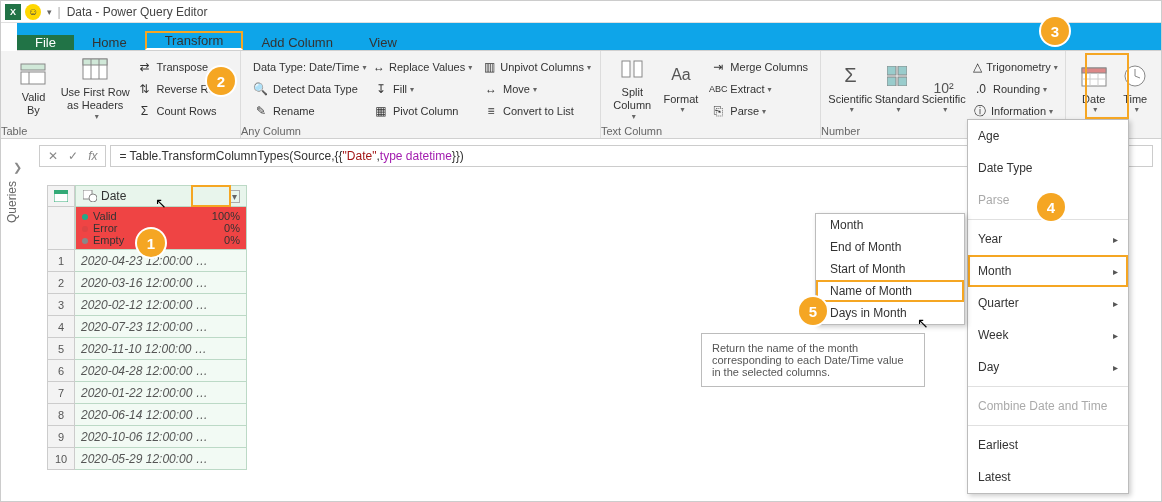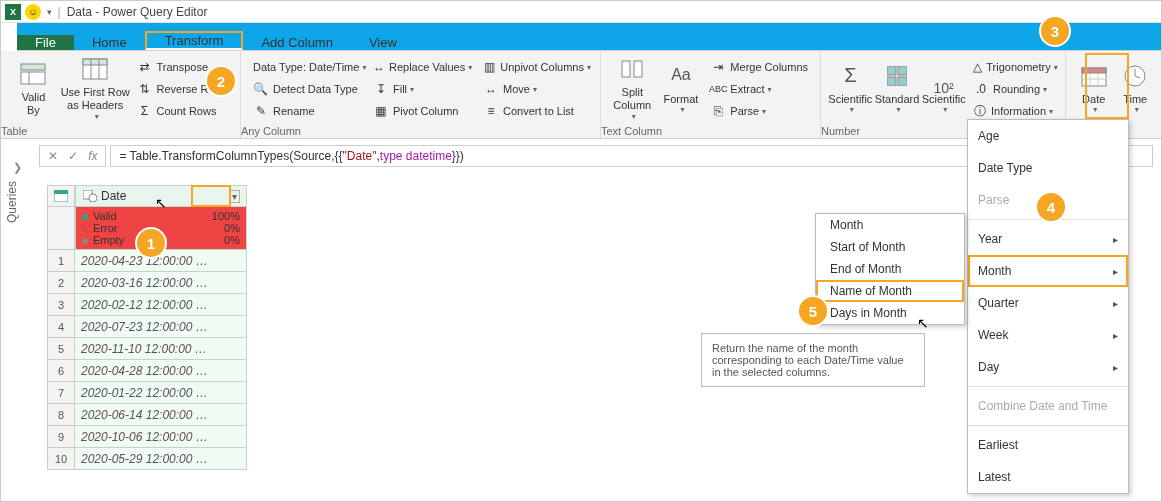--- a/index.html
+++ b/index.html
@@ -454,24 +454,24 @@
   <div class="mi-row">
       <span>Latest</span>
     </div>
 </div>
 
 <div class="month-menu">
   <div class="mi-row">
       <span>Month</span>
     </div>
   <div class="mi-row">
+      <span>End of Month</span>
+    </div>
+  <div class="mi-row">
       <span>Start of Month</span>
-    </div>
-  <div class="mi-row">
-      <span>End of Month</span>
     </div>
   <div class="mi-row hl-row">
       <span>Name of Month</span>
     </div>
   <div class="mi-row">
       <span>Days in Month</span>
     </div>
 </div>
 
 <div class="tooltip-box">

